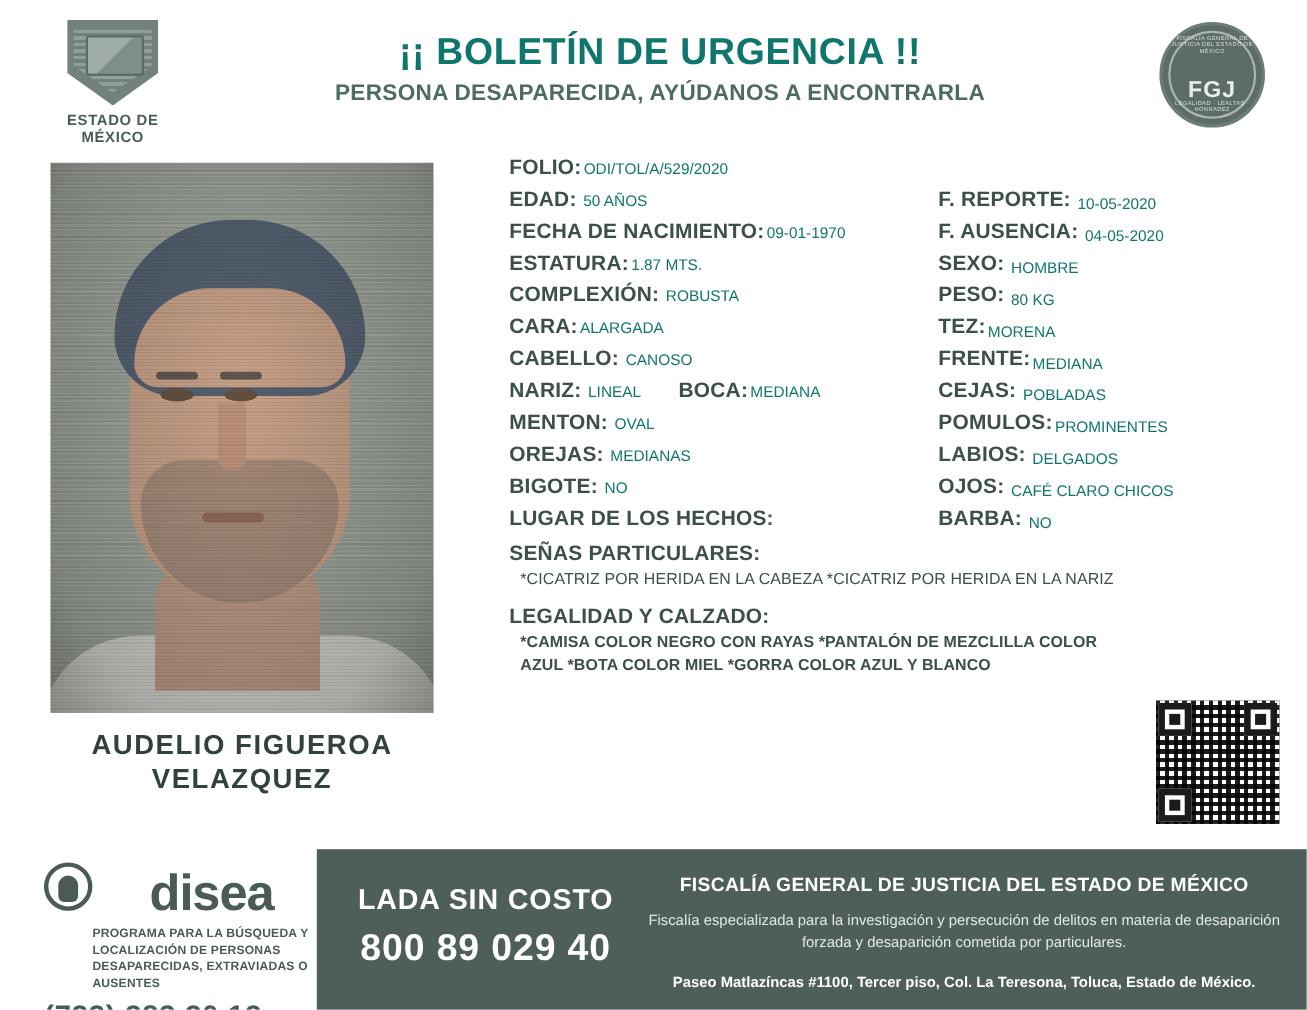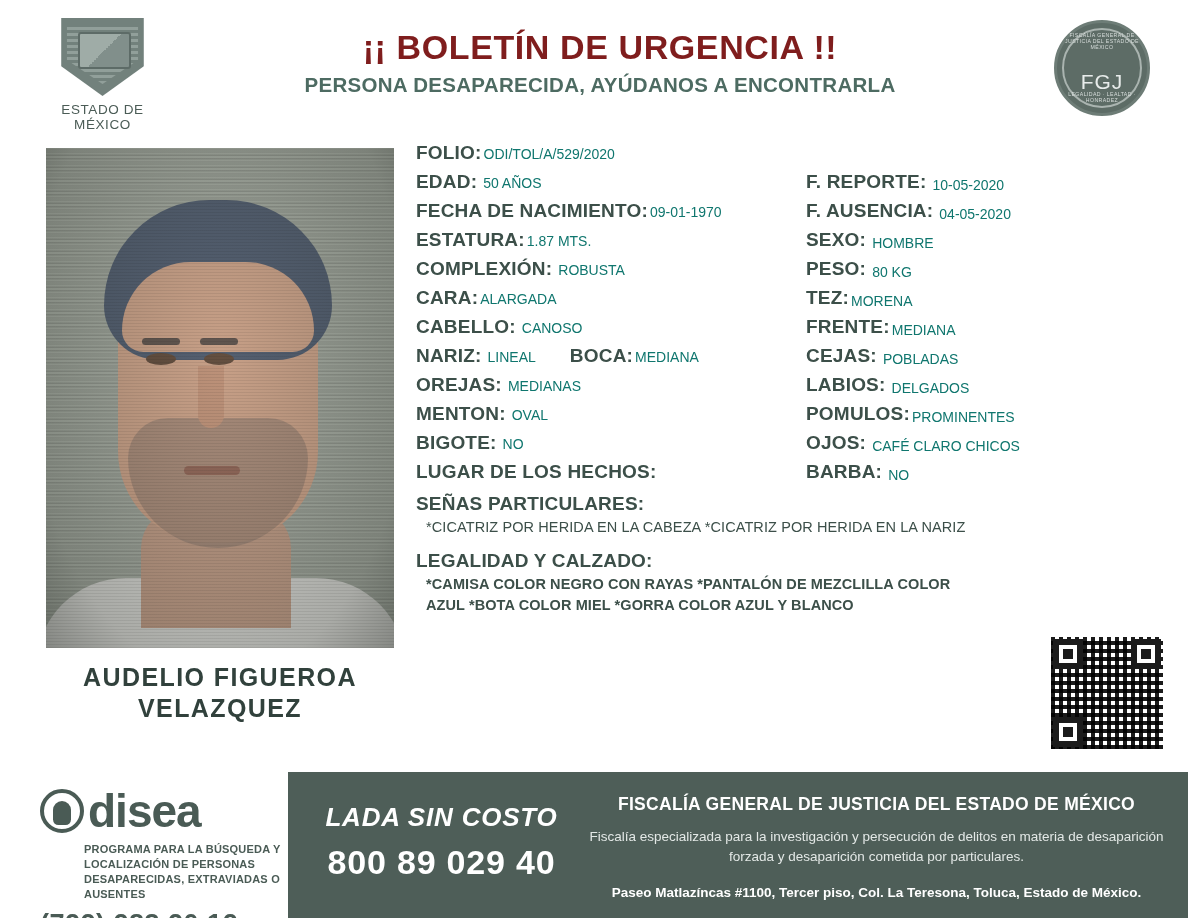--- a/index.html
+++ b/index.html
@@ -33,49 +33,49 @@
     clip-path: polygon(2% 0%, 98% 0%, 98% 60%, 50% 100%, 2% 60%);
   }
   .crest-shield::after{
     content:"";
     position:absolute; left:22%; top:18%; width:56%; height:42%;
     border:2px solid #55645f; border-radius:3px;
     background:linear-gradient(135deg,#9aa8a3 0 50%,#7b8a85 50% 100%);
   }
   .crest-caption {
     margin-top: 6px;
-    font-size: 13.5px; font-weight: normal; letter-spacing: .6px;
+    font-size: 13.5px; font-weight: bold; letter-spacing: .6px;
     color: #4b5c56;
   }
   .header-titles {
     position: absolute; left: 190px; top: 28px; width: 820px; text-align: center;
   }
   .title-main {
     font-size: 34px; font-weight: bold; letter-spacing: .6px;
-    color: #7f1d1d;
+    color: #0f766e;
   }
   .title-sub {
     margin-top: 6px;
     font-size: 20.5px; font-weight: bold; letter-spacing: .3px;
     color: #4d6b62;
   }
   .fgj-logo {
     position: absolute; right: 38px; top: 20px;
     width: 96px; height: 96px; border-radius: 50%;
     background: #5d6c66;
     color: #e8eceb;
     display: flex; align-items: center; justify-content: center;
     border: 3px solid #6d7c76;
   }
   .fgj-inner {
     width: 80px; height: 80px; border-radius: 50%;
     border: 2px solid #aab4b0;
     display: flex; flex-direction: column; align-items: center; justify-content: center;
   }
-  .fgj-text { font-size: 21px; font-weight: normal; letter-spacing: 1px; margin-top: 28px; }
+  .fgj-text { font-size: 21px; font-weight: bold; letter-spacing: 1px; margin-top: 28px; }
   .fgj-ring-top, .fgj-ring-bottom {
     position: absolute; width: 100%; text-align: center;
     font-size: 5.2px; letter-spacing: .4px; color: #d8dedc;
   }
   .fgj-ring-top { top: 9px; }
   .fgj-ring-bottom { bottom: 10px; }
 
   
   .photo-box {
     position: absolute; left: 46px; top: 148px;
@@ -143,21 +143,21 @@
   }
 
   .person-name {
     position: absolute; left: 46px; top: 662px; width: 348px;
     text-align: center;
     font-size: 25px; font-weight: bold; letter-spacing: 1.4px;
     line-height: 1.25; color: #31413c;
   }
 
   
-  .data { position: absolute; left: 416px; top: 142px; width: 700px; }
+  .data { position: absolute; left: 463px; top: 142px; width: 700px; }
   .row { display: flex; align-items: baseline; margin-bottom: 7px; }
   .col-left { width: 390px; display:flex; align-items:baseline; flex-wrap:nowrap; }
   .col-right { flex: 1; display:flex; align-items:flex-end; }
   .lbl {
     font-size: 19px; font-weight: bold; letter-spacing: .2px;
     color: #3c4f49; white-space: nowrap;
   }
   .val {
     font-size: 14px; color: #0f766e; margin-left: 6px; white-space: nowrap;
   }
@@ -190,21 +190,21 @@
   .qr .f2 { right:2px; top:2px; }
   .qr .f3 { left:2px; bottom:2px; }
 
   
   .footer { position: absolute; left: 0; top: 772px; width: 1188px; height: 146px; }
   .odisea {
     position: absolute; left: 40px; top: 12px; width: 250px;
   }
   .odisea-word {
     font-size: 46px; font-weight: bold; color: #4a5b55; letter-spacing: -1px;
-    display:flex; align-items:center;
+    display:flex; align-items:flex-start;gap:48px;
   }
   .odisea-mark {
     width: 44px; height: 44px; border-radius: 50%;
     border: 4px solid #4a5b55; margin-right: 4px; position: relative;
   }
   .odisea-mark::after{
     content:""; position:absolute; left:9px; top:8px; width:18px; height:24px;
     background:#4a5b55; border-radius:10px 10px 6px 6px;
   }
   .odisea-tag {
@@ -216,21 +216,21 @@
     letter-spacing: .5px;
   }
   .footer-bar {
     position: absolute; left: 288px; top: 0; width: 900px; height: 146px;
     background: #4e5e58; color: #ffffff;
     display: flex;
   }
   .lada {
     width: 295px; padding: 30px 10px 0 22px; text-align: center;
   }
-  .lada-title { font-size: 26px; font-weight: bold; letter-spacing: .8px; font-style: italic; }
+  .lada-title { font-size: 26px; font-weight: bold; letter-spacing: .8px; }
   .lada-number { margin-top: 10px; font-size: 34px; font-weight: bold; letter-spacing: .8px; }
   .fiscalia { flex: 1; padding: 22px 24px 0 6px; text-align: center; }
   .fiscalia-title { font-size: 17.5px; font-weight: bold; letter-spacing: .3px; }
   .fiscalia-desc { margin-top: 12px; font-size: 13.5px; line-height: 1.5; color: #e3e8e6; }
   .fiscalia-addr { margin-top: 16px; font-size: 13.5px; font-weight: bold; line-height: 1.4; }
 </style>
 </head>
 <body>
 
 <div class="sheet">
@@ -362,37 +362,37 @@
         </span>
       </div>
       <div class="col-right">
         <span class="lbl">CEJAS:</span>
         <span class="val">POBLADAS</span>
       </div>
     </div>
 
     <div class="row">
       <div class="col-left">
+        <span class="lbl">MENTON:</span>
+        <span class="val">OVAL</span>
+      </div>
+      <div class="col-right">
+        <span class="lbl">POMULOS:</span>
+        <span class="val tight">PROMINENTES</span>
+      </div>
+    </div>
+
+    <div class="row">
+      <div class="col-left">
         <span class="lbl">OREJAS:</span>
         <span class="val">MEDIANAS</span>
       </div>
       <div class="col-right">
         <span class="lbl">LABIOS:</span>
         <span class="val">DELGADOS</span>
-      </div>
-    </div>
-
-    <div class="row">
-      <div class="col-left">
-        <span class="lbl">MENTON:</span>
-        <span class="val">OVAL</span>
-      </div>
-      <div class="col-right">
-        <span class="lbl">POMULOS:</span>
-        <span class="val tight">PROMINENTES</span>
       </div>
     </div>
 
     <div class="row">
       <div class="col-left">
         <span class="lbl">BIGOTE:</span>
         <span class="val">NO</span>
       </div>
       <div class="col-right">
         <span class="lbl">OJOS:</span>

